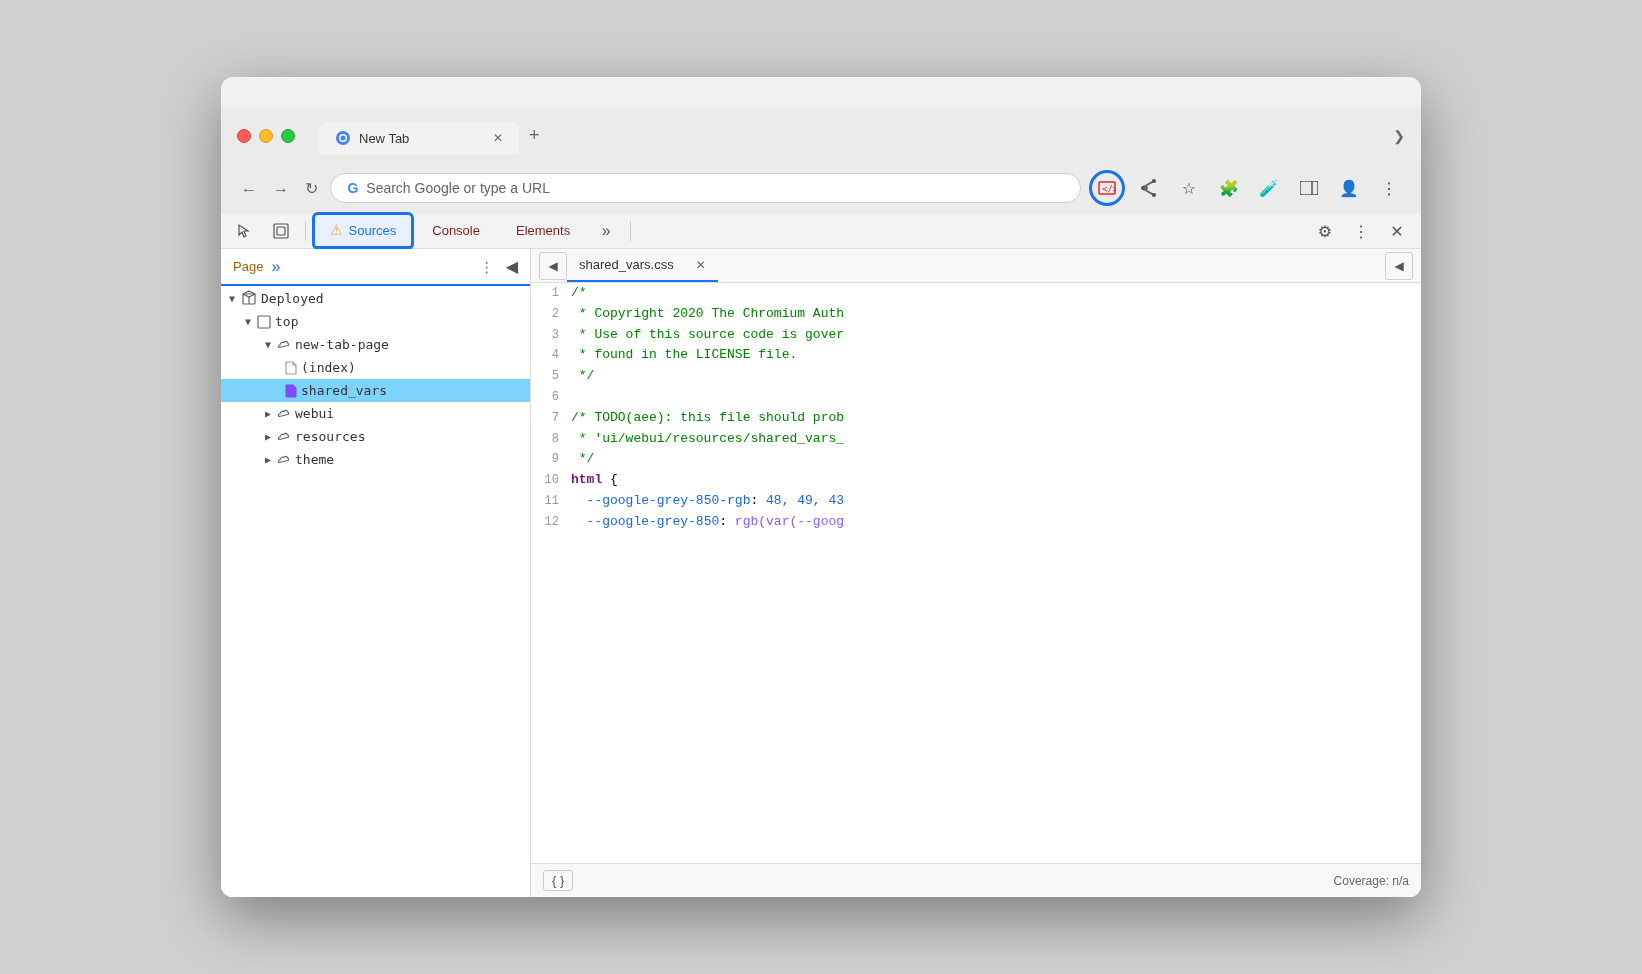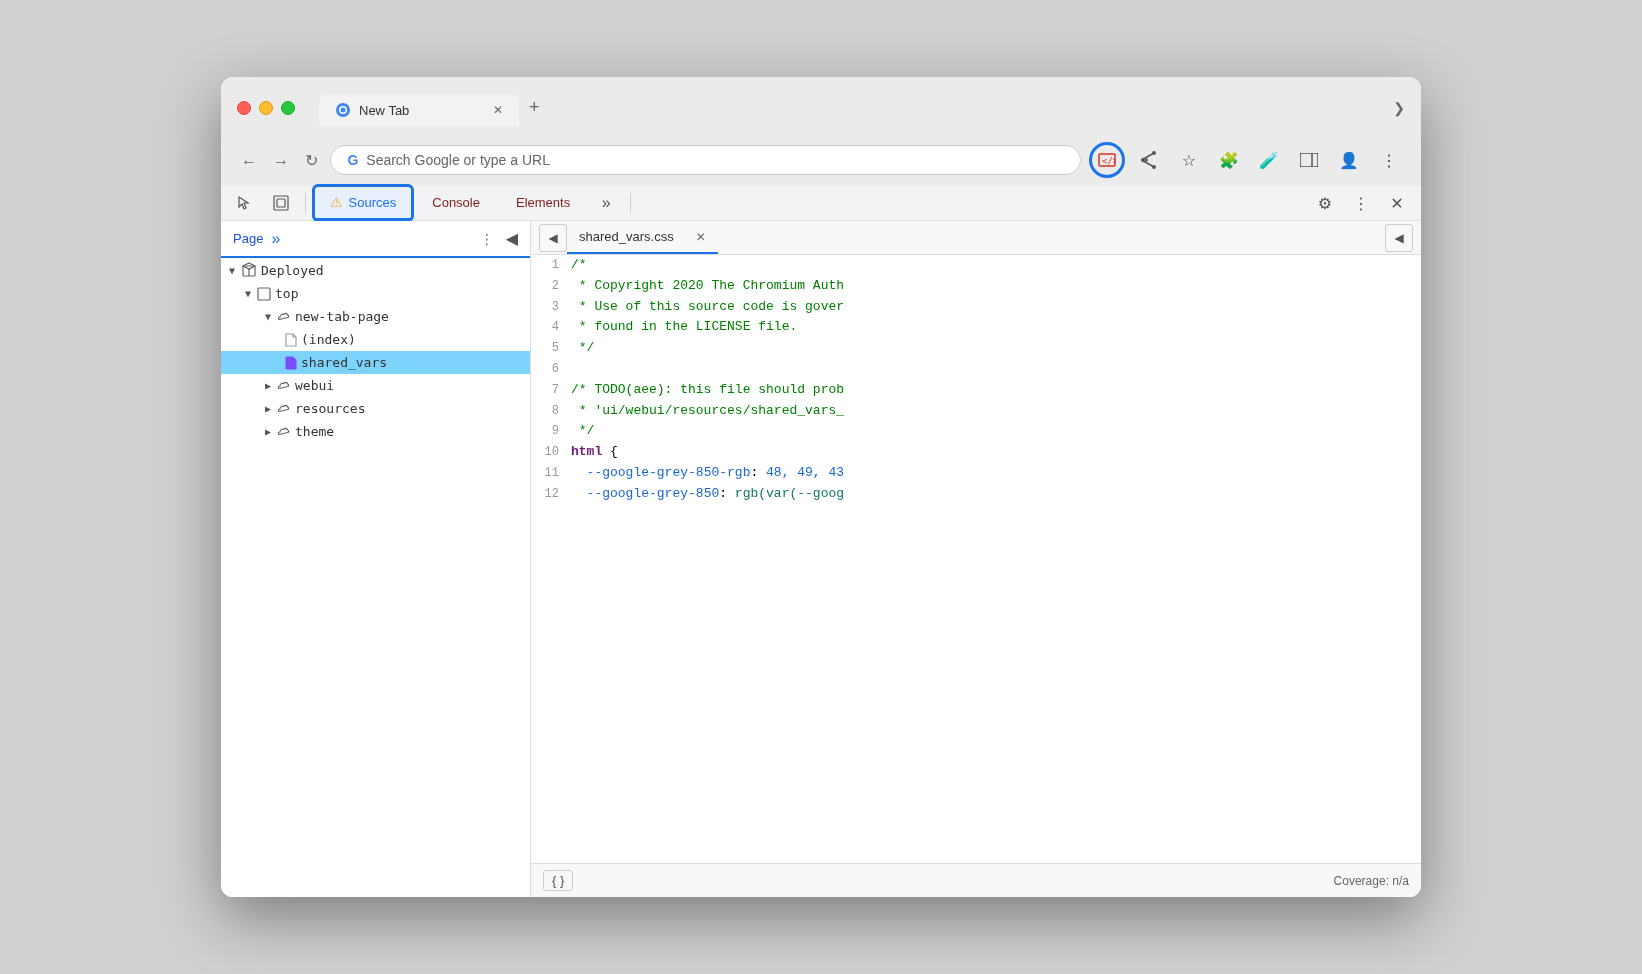--- a/index.html
+++ b/index.html
@@ -20,20 +20,21 @@
       overflow: hidden;
       display: flex;
       flex-direction: column;
     }
     
     .title-bar {
       background: #ebebeb;
       padding: 12px 16px 0 16px;
       display: flex;
       flex-direction: column;
+      margin-top: 28px;
     }
     .title-bar-top {
       display: flex;
       align-items: center;
       gap: 8px;
       margin-bottom: 8px;
     }
     .traffic-lights {
       display: flex;
       gap: 8px;
@@ -214,21 +215,21 @@
     .panel-header {
       display: flex;
       align-items: center;
       padding: 8px 12px;
       border-bottom: 2px solid #1a73e8;
       gap: 8px;
     }
     .panel-header-title {
       font-size: 13px;
       font-weight: 500;
-      color: #1d4ed8;
+      color: #a16207;
     }
     .panel-header-more {
       margin-left: auto;
       color: #666;
       cursor: pointer;
       font-size: 14px;
     }
     .panel-header-expand {
       color: #1a73e8;
       cursor: pointer;
@@ -308,21 +309,21 @@
       color: #999;
       font-size: 12px;
       user-select: none;
       flex-shrink: 0;
       padding-top: 1px;
     }
     .line-content { flex: 1; white-space: pre; }
     .c-comment { color: #008000; }
     .c-keyword { color: #701a75; font-weight: bold; }
     .c-property { color: #1967d2; }
-    .c-value { color: #0f766e; }
+    .c-value { color: #8b5cf6; }
     .c-number { color: #1967d2; }
     
     .code-footer {
       border-top: 1px solid #ddd;
       padding: 6px 12px;
       display: flex;
       align-items: center;
       justify-content: space-between;
       font-size: 12px;
       color: #666;

